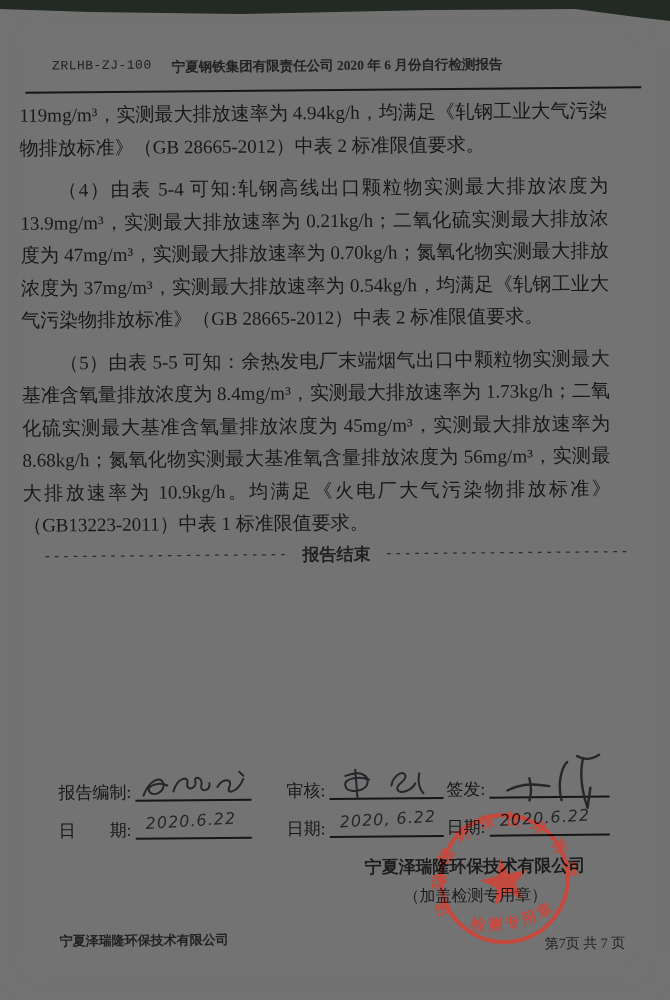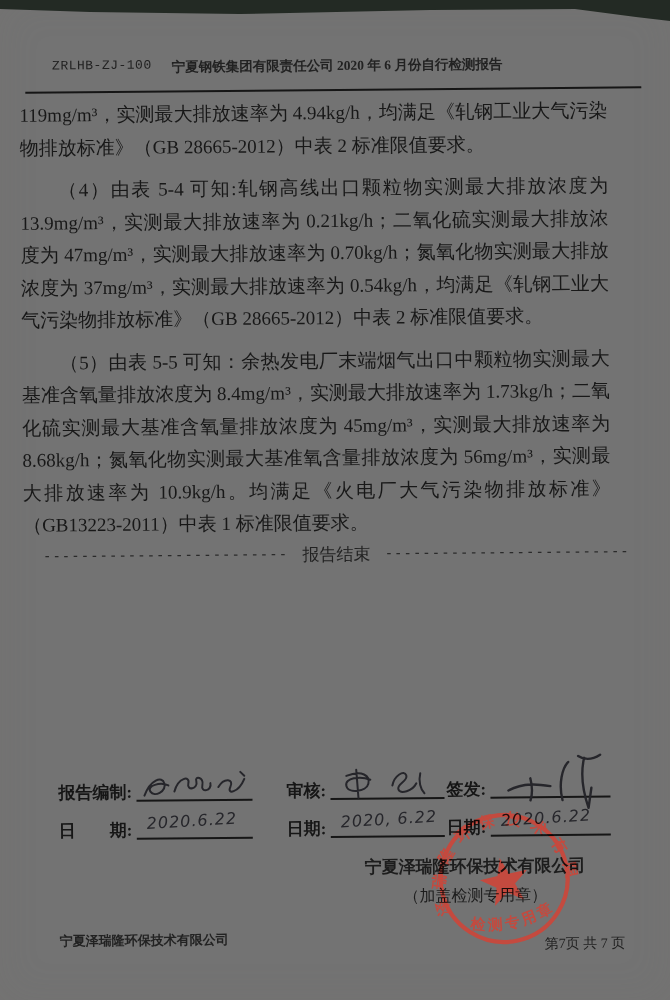--- a/index.html
+++ b/index.html
@@ -21,25 +21,25 @@
   .hdr-title{position:absolute;left:150px;top:57px;width:380px;text-align:center;font-size:13.5px;font-weight:700;color:#222;}
   .hdr-rule{position:absolute;left:28px;top:89px;width:616px;height:2px;background:#161616;}
   
   .report-text{position:absolute;left:22px;top:97px;width:588px;font-size:19px;line-height:32.5px;
     text-align:justify;text-justify:inter-character;color:#181818;}
   .report-text p{margin:0 0 10px 0;}
   .report-text p.indent{text-indent:2em;}
   
   .end-divider{position:absolute;left:0;top:543px;width:670px;text-align:center;font-size:17px;color:#222;white-space:nowrap;letter-spacing:0;}
   .end-divider .dashes{letter-spacing:1px;font-family:"DejaVu Sans Mono",monospace;font-size:14px;vertical-align:2px;color:#2a2a2a;}
-  .end-divider .end-label{font-weight:400;padding:0 10px;}
+  .end-divider .end-label{font-weight:700;padding:0 10px;}
   
   .sig-col{position:absolute;white-space:nowrap;}
   .sig-col .row{height:38px;}
-  .sig-label{font-size:17px;font-weight:700;color:#161616;}
+  .sig-label{font-size:17px;font-weight:400;color:#161616;}
   .sig-line{position:relative;display:inline-block;height:24px;border-bottom:2px solid #161616;vertical-align:-4px;}
   .sig-line svg{position:absolute;left:2px;bottom:-8px;}
   .hand{font-family:"DejaVu Sans",sans-serif;font-style:italic;font-size:16px;color:#26262b;
     display:inline-block;transform:rotate(-3deg);letter-spacing:1px;position:absolute;left:10px;top:-2px;}
   #sig-col-1{left:55px;top:774px;}
   #sig-col-2{left:283px;top:774px;}
   #sig-col-3{left:443px;top:774px;}
   
   .stamp-company{position:absolute;left:335px;top:856px;width:272px;text-align:center;font-size:17px;font-weight:600;color:#1d1d1d;}
   .stamp-note{position:absolute;left:335px;top:887px;width:272px;text-align:center;font-size:16px;color:#1d1d1d;}

